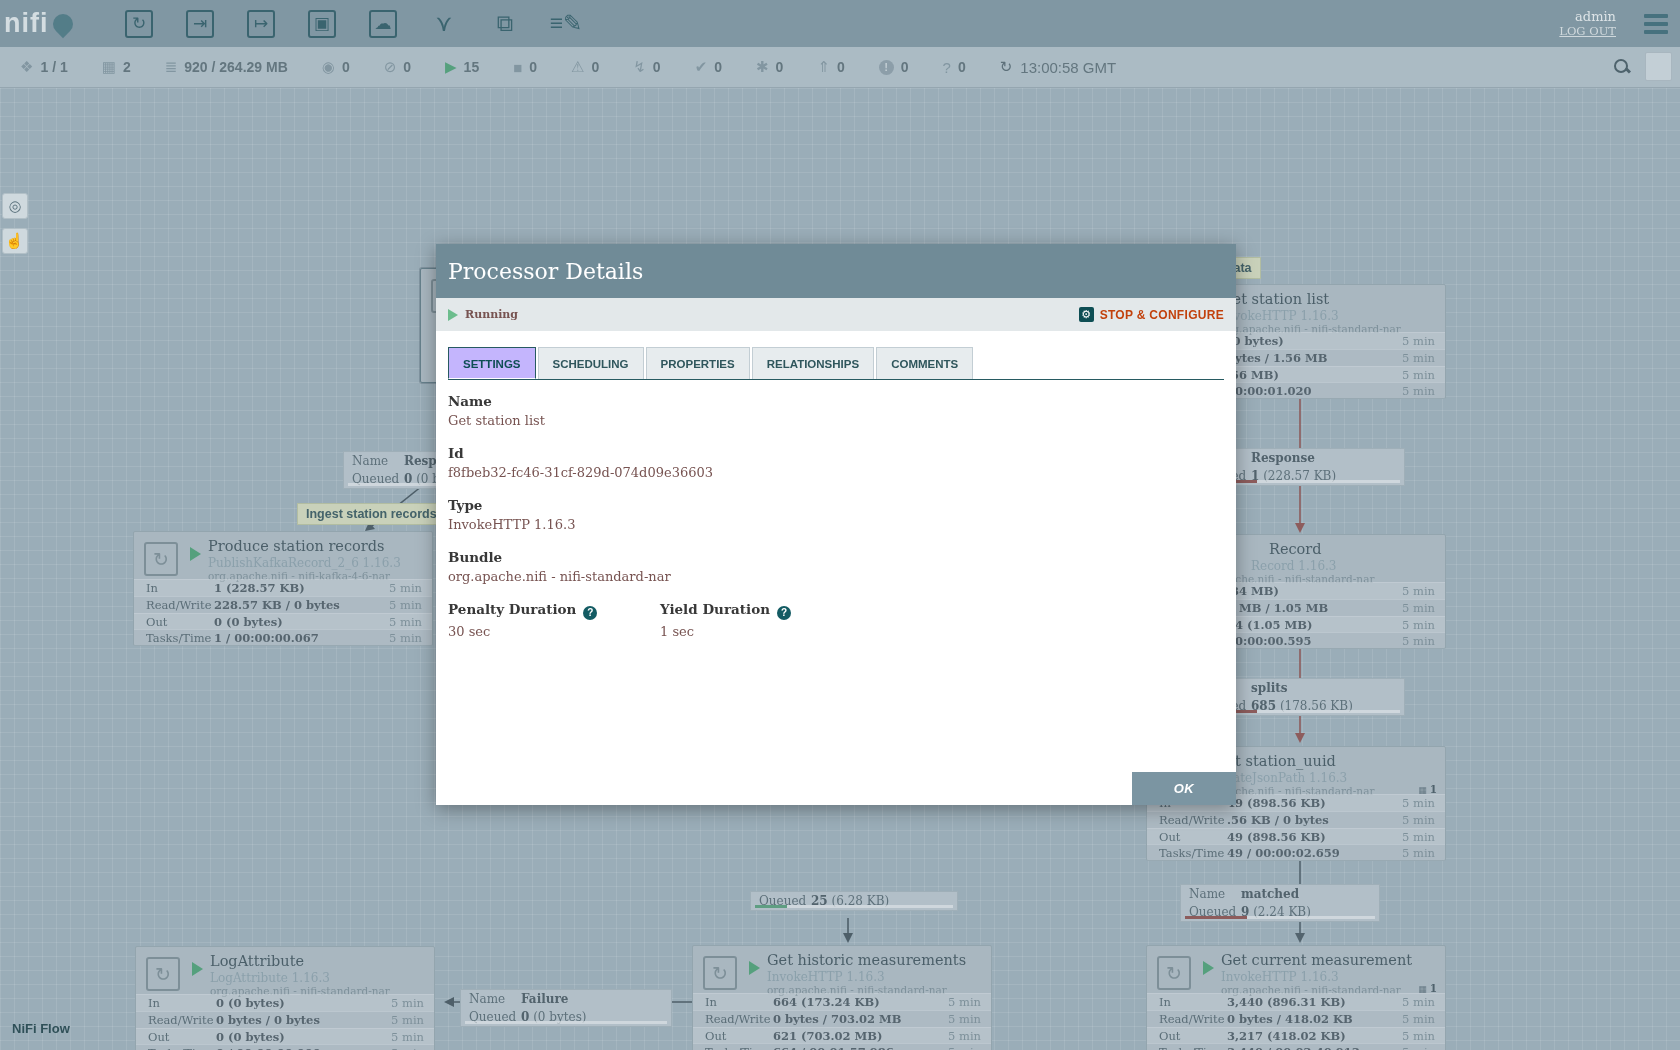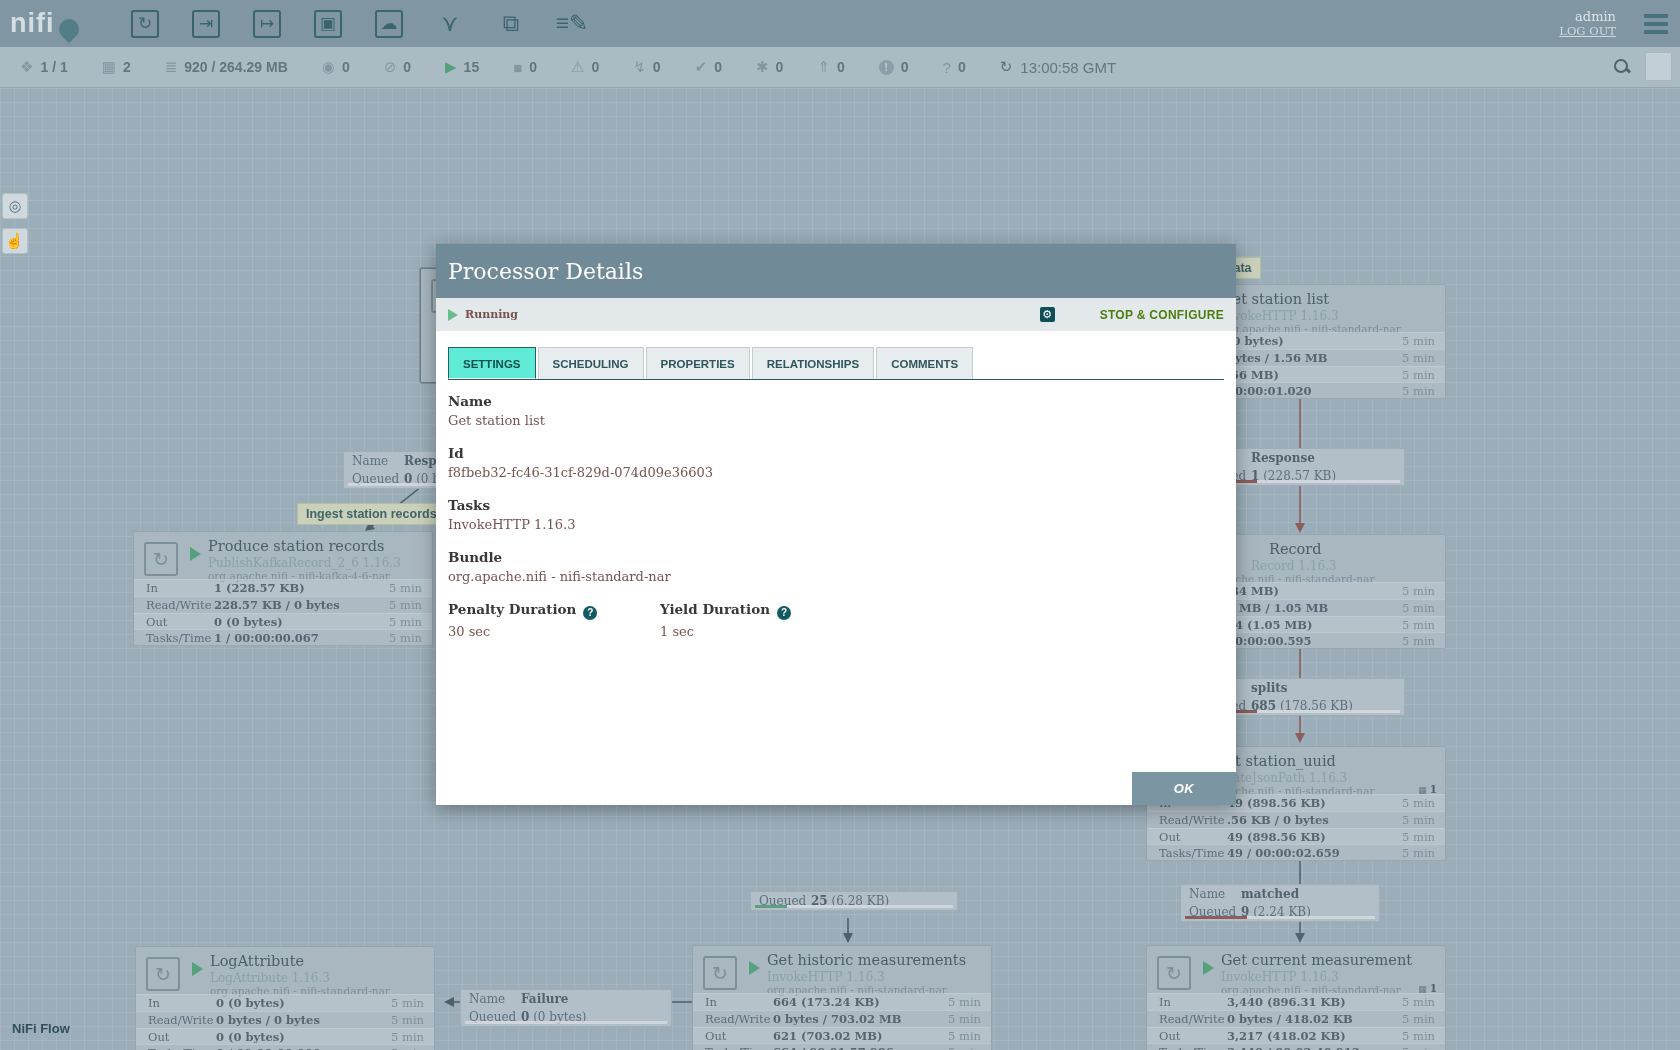--- a/index.html
+++ b/index.html
@@ -1,21 +1,21 @@
 <!DOCTYPE html>
 <html><head>
 <meta charset="utf-8">
 <style>
   *{margin:0;padding:0;box-sizing:border-box;}
   html,body{width:1680px;height:1050px;overflow:hidden;font-family:"Liberation Sans",sans-serif;}
   body{position:relative;background:#9aadb8;}
 
   
   #app-header{position:absolute;left:0;top:0;width:1680px;height:47px;background:#8097a3;display:flex;align-items:center;z-index:4;}
-  #logo{display:flex;align-items:flex-end;margin-left:10px;width:100px;}
+  #logo{display:flex;align-items:center;margin-left:4px;width:100px;}
   #logo .word{font-size:27px;font-weight:bold;color:rgba(244,248,249,0.72);letter-spacing:1px;}
   #logo .drop{width:20px;height:20px;background:#4b7884;border-radius:50% 50% 50% 0;transform:rotate(-45deg);margin-left:4px;opacity:.85;}
   #toolbar{display:flex;align-items:center;gap:27px;margin-left:18px;}
   .tb{width:34px;height:34px;display:flex;align-items:center;justify-content:center;font-size:23px;color:#3a646f;cursor:pointer;}
   .tb.framed span{border:2px solid #3a646f;border-radius:3px;width:28px;height:28px;display:flex;align-items:center;justify-content:center;font-size:17px;}
   #header-right{position:absolute;right:12px;top:0;height:47px;display:flex;align-items:center;gap:28px;}
   #user-block{text-align:right;line-height:15px;}
   #user-name{color:#dde4e7;font-size:13px;font-family:"DejaVu Serif",serif;}
   #logout-link{color:#cfd8dc;font-size:11.5px;text-decoration:underline;cursor:pointer;font-family:"DejaVu Serif",serif;}
   #hamburger{display:flex;flex-direction:column;gap:4px;cursor:pointer;}
@@ -83,25 +83,25 @@
 
   
   #dialog{position:absolute;left:436px;top:244px;width:800px;height:561px;background:#fff;z-index:10;box-shadow:0 4px 18px rgba(0,0,0,0.35);}
   #dlg-header{height:54px;background:#708b97;display:flex;align-items:center;padding-left:12px;}
   #dlg-title{color:#fff;font-family:"DejaVu Serif",serif;font-weight:normal;font-size:22px;}
   #dlg-status{height:33px;background:#e3e8ea;display:flex;align-items:center;padding:0 12px;position:relative;}
   #run-play{width:0;height:0;border-left:10px solid #6cbd8d;border-top:6px solid transparent;border-bottom:6px solid transparent;margin-right:7px;}
   #run-text{font-family:"DejaVu Serif",serif;font-weight:bold;font-size:11px;color:#775351;}
   #stop-config{position:absolute;right:12px;display:flex;align-items:center;gap:6px;cursor:pointer;}
   #stop-config .gear{width:15px;height:15px;background:#0e4e54;border-radius:2px;color:#fff;font-size:11px;display:flex;align-items:center;justify-content:center;}
-  #stop-config .txt{font-size:12px;font-weight:bold;color:#4d7c0f;letter-spacing:.3px;margin-left:39px;}
+  #stop-config .txt{font-size:12px;font-weight:bold;color:#c2410c;letter-spacing:.3px;}
   #dlg-body{position:relative;height:474px;padding:16px 12px 0 12px;}
   #tabs{display:flex;border-bottom:1px solid #275a61;}
   .tab{padding:0 14px;height:32px;line-height:32px;font-size:11.5px;font-weight:bold;color:#2f565c;background:#e7ecee;border:1px solid #c3ced4;border-bottom:none;margin-right:2px;cursor:pointer;}
-  .tab.active{background:#5eead4;border:1px solid #275a61;border-bottom:1px solid #fff;margin-bottom:-1px;color:#0e4e54;}
+  .tab.active{background:#c4b5fd;border:1px solid #275a61;border-bottom:1px solid #fff;margin-bottom:-1px;color:#0e4e54;}
   #fields{padding-top:13px;}
   .fld{margin-bottom:17px;}
   .flabel{font-family:"DejaVu Serif",serif;font-weight:bold;font-size:13.5px;color:#383838;}
   .fvalue{font-family:"DejaVu Serif",serif;font-size:13px;color:#775351;margin-top:4px;}
   .frow{display:flex;gap:60px;}
   .frow .fld{min-width:152px;}
   .help{display:inline-flex;width:14px;height:14px;border-radius:50%;background:#135b63;color:#fff;font-size:10px;font-weight:bold;align-items:center;justify-content:center;margin-left:7px;vertical-align:-2px;font-family:"Liberation Sans",sans-serif;cursor:pointer;}
   #ok-btn{position:absolute;right:0;bottom:0;width:104px;height:33px;background:#7b95a2;color:#fff;font-weight:bold;font-size:13px;display:flex;align-items:center;justify-content:center;letter-spacing:.5px;cursor:pointer;font-style:italic;}
 </style>
 </head>
@@ -517,21 +517,21 @@
     <div id="fields">
       <div class="fld">
           <div class="flabel">Name</div>
           <div class="fvalue">Get station list</div>
         </div>
       <div class="fld">
           <div class="flabel">Id</div>
           <div class="fvalue">f8fbeb32-fc46-31cf-829d-074d09e36603</div>
         </div>
       <div class="fld">
-          <div class="flabel">Tasks</div>
+          <div class="flabel">Type</div>
           <div class="fvalue">InvokeHTTP 1.16.3</div>
         </div>
       <div class="fld">
           <div class="flabel">Bundle</div>
           <div class="fvalue">org.apache.nifi - nifi-standard-nar</div>
         </div>
       <div class="frow">
         <div class="fld">
             <div class="flabel"><span>Penalty Duration</span><span class="help">?</span></div>
             <div class="fvalue">30 sec</div>

